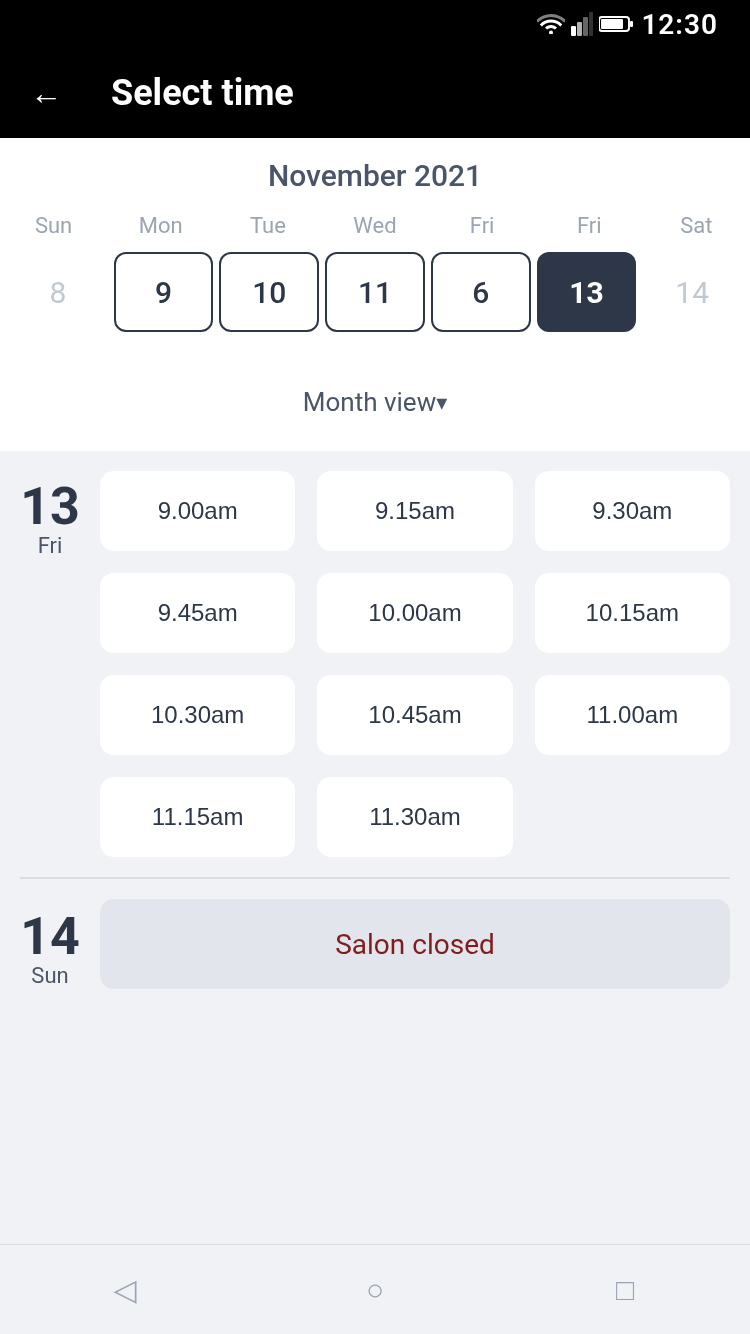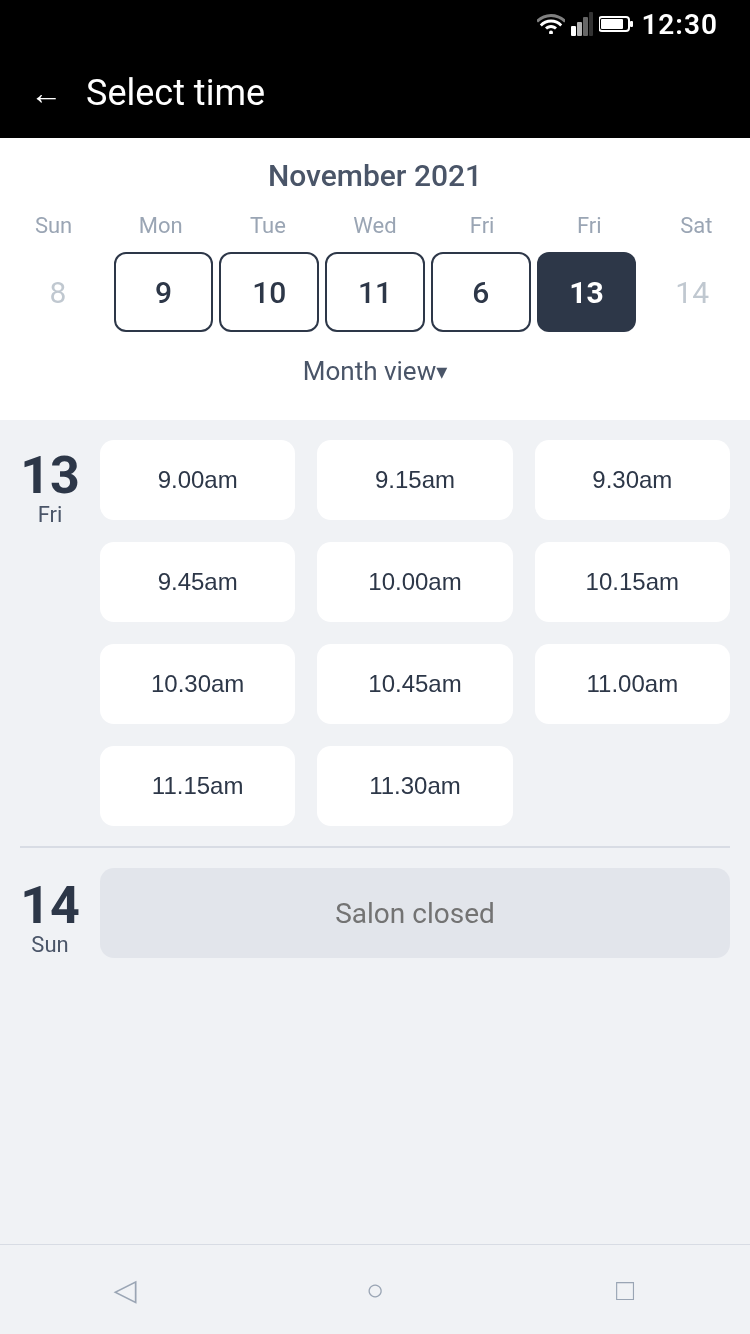--- a/index.html
+++ b/index.html
@@ -46,22 +46,23 @@
     }
     .back-btn {
       color: #fff;
       font-size: 32px;
       cursor: pointer;
       display: flex;
       align-items: center;
     }
     .header-title {
       font-size: 36px;
-      font-weight: 400;
-      color: #fff;
+      font-weight: 700;
+      color: #fff;
+      margin-left: 25px;
     }
 
     
     .calendar-section {
       background: #fff;
       padding: 20px 0 16px;
     }
     .month-title {
       text-align: center;
       font-size: 30px;
@@ -111,20 +112,21 @@
       color: #c0c8d0;
     }
 
     
     .month-view-row {
       display: flex;
       align-items: center;
       justify-content: center;
       padding: 8px 0 18px;
       cursor: pointer;
+      margin-top: 31px;
     }
     .month-view-label {
       font-size: 26px;
       color: #4a5568;
     }
     .chevron-down {
       font-size: 22px;
       color: #4a5568;
     }
 
@@ -193,21 +195,21 @@
       flex: 1;
       background: #e2e5eb;
       border-radius: 14px;
       height: 90px;
       display: flex;
       align-items: center;
       justify-content: center;
     }
     .salon-closed-text {
       font-size: 28px;
-      color: #737373;
+      color: #7f1d1d;
       font-weight: 400;
     }
 
     
     .bottom-nav {
       background: #f0f2f5;
       height: 90px;
       display: flex;
       align-items: center;
       justify-content: space-around;

